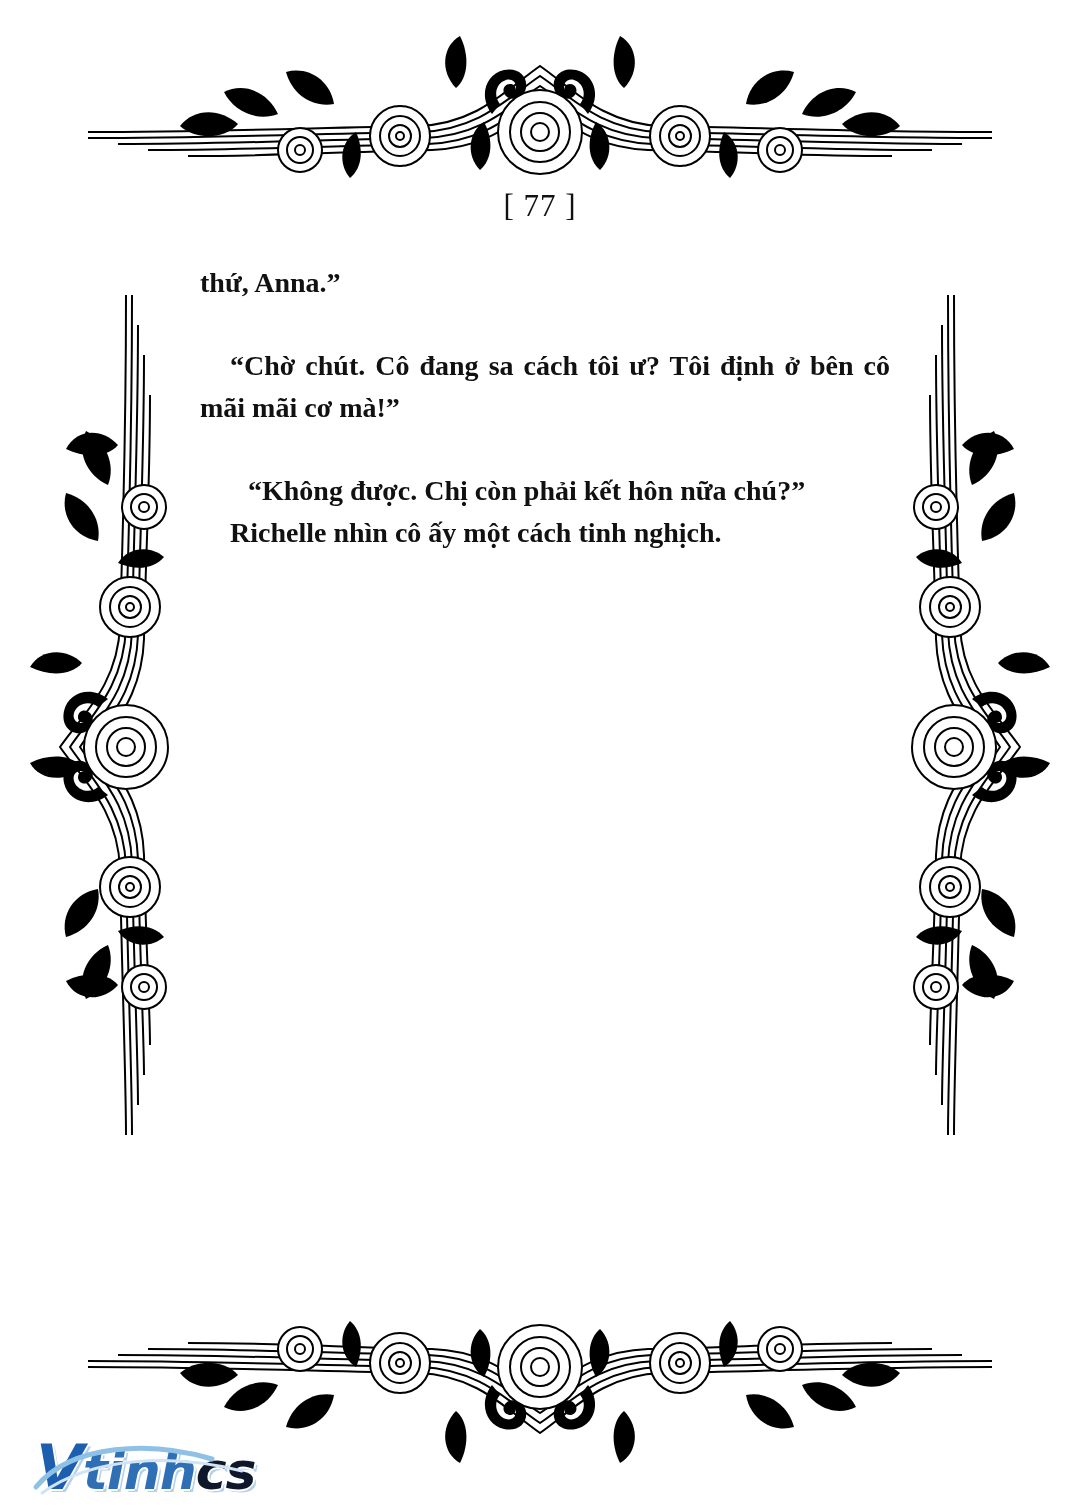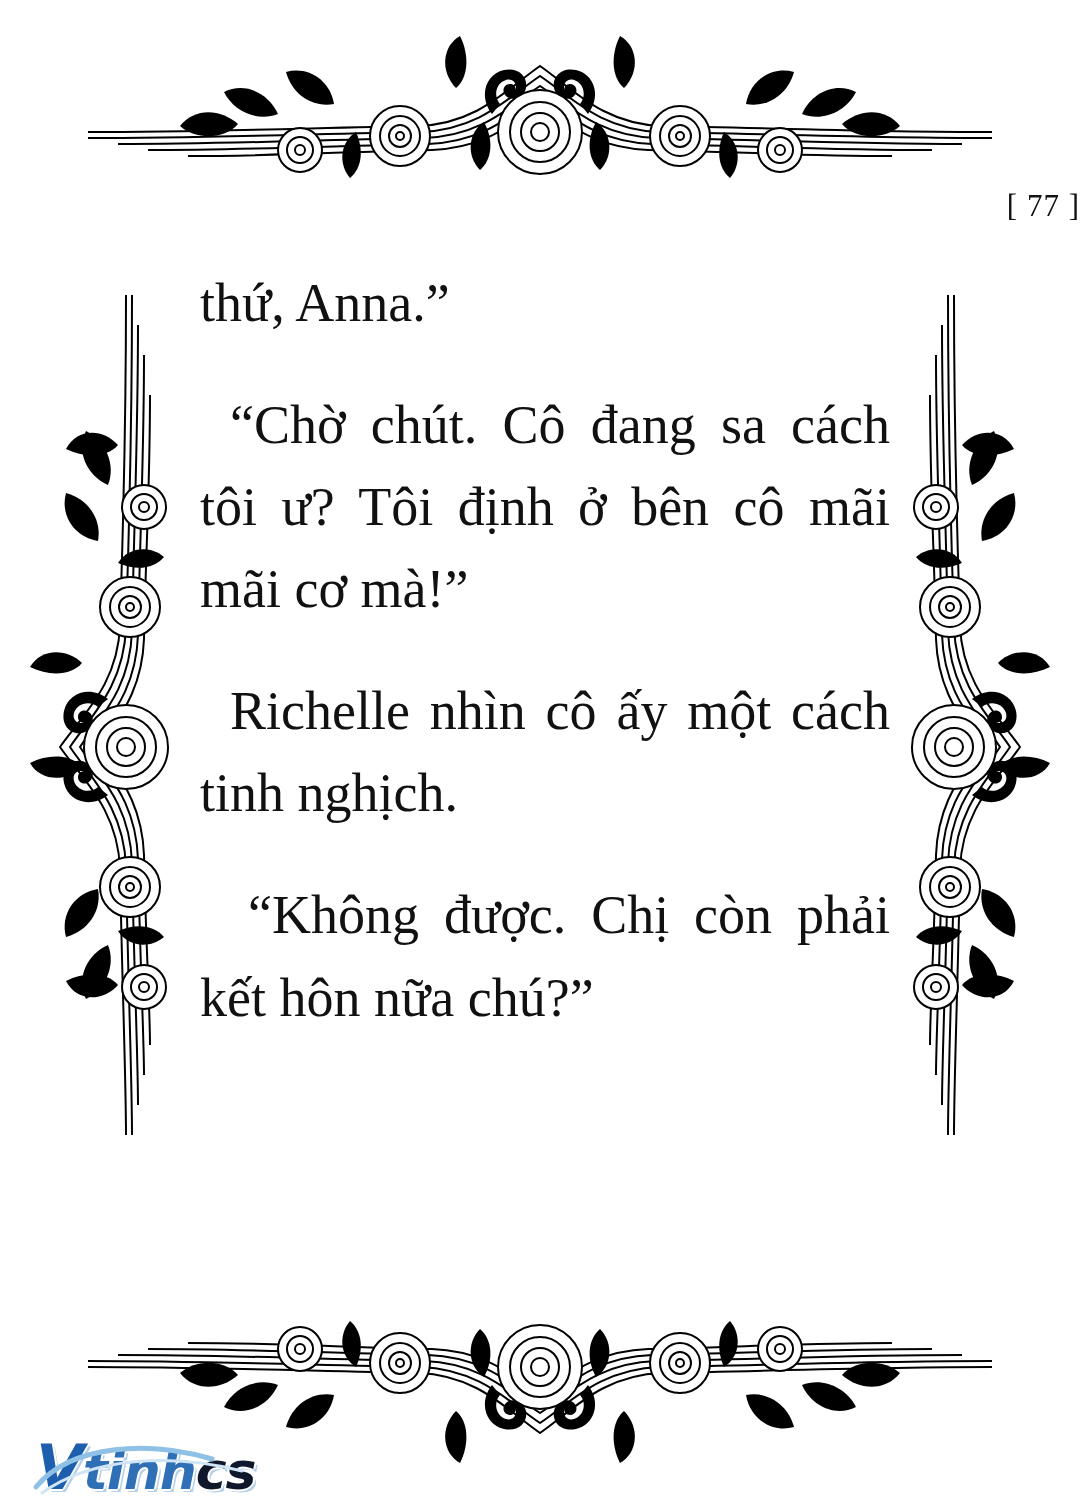--- a/index.html
+++ b/index.html
@@ -33,45 +33,46 @@
   .ornament-top    { top: 28px;  left: 88px;  width: 904px; height: 150px; }
   .ornament-bottom { bottom: 40px; left: 88px; width: 904px; height: 150px; }
   .ornament-left   { top: 295px; left: 22px;  width: 150px; height: 840px; }
   .ornament-right  { top: 295px; right: 22px; width: 150px; height: 840px; }
 
   
   .chapter-marker {
     position: absolute;
     top: 188px;
     left: 0; right: 0;
-    text-align: right;
+    text-align: center;
     font-size: 31px;
     letter-spacing: 1px;
   }
   .page-number {
     position: absolute;
     top: 1280px;
     left: 0; right: 0;
     text-align: center;
     font-size: 31px;
   }
 
   
   .content {
     position: absolute;
     top: 262px;
     left: 200px;
     width: 690px;
   }
   .para {
-    font-size: 54px;
+    font-size: 28px;
     line-height: 1.52;
     margin: 0 0 40px 0;
     text-align: justify;
     text-justify: inter-word;
+    font-weight: bold;
   }
   .para.indent { text-indent: 48px; }
   .para.indent-sm { text-indent: 30px; }
   .para.no-just { text-align: left; }
   .para.last { margin-bottom: 0; }
 
   
   .watermark {
     position: absolute;
     left: 36px;
@@ -310,22 +311,22 @@
         </g>
       </g>
     </svg>
   </div>
 
   <div class="chapter-marker">[ 77 ]</div>
 
   <div class="content">
     <p class="para no-just">thứ, Anna.”</p>
     <p class="para indent-sm">“Chờ chút. Cô đang sa cách tôi ư? Tôi định ở bên cô mãi mãi cơ mà!”</p>
+    <p class="para indent last">“Không được. Chị còn phải kết hôn nữa chú?”</p>
     <p class="para indent-sm">Richelle nhìn cô ấy một cách tinh nghịch.</p>
-    <p class="para indent last">“Không được. Chị còn phải kết hôn nữa chú?”</p>
   </div>
 
 
   <div class="watermark">
     <div class="wm-text">
       <span class="lead">V</span><span>tinh</span><span class="tail">cs</span>
       <svg class="wm-swoosh" viewBox="0 0 240 60" aria-hidden="true">
         <path d="M4 50 C40 6 120 4 180 22" fill="none" stroke="#8fc0e6" stroke-width="5" stroke-linecap="round"></path>
         <path d="M10 56 C60 20 140 16 210 34" fill="none" stroke="#cfe4f5" stroke-width="3" stroke-linecap="round"></path>
       </svg>

